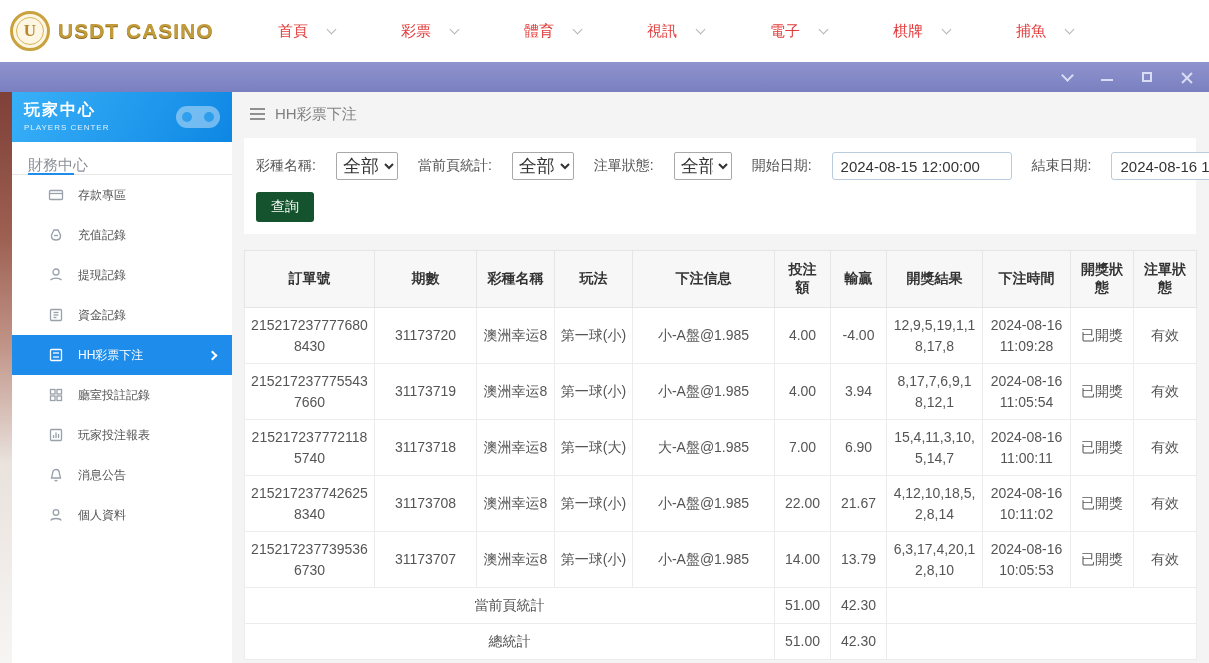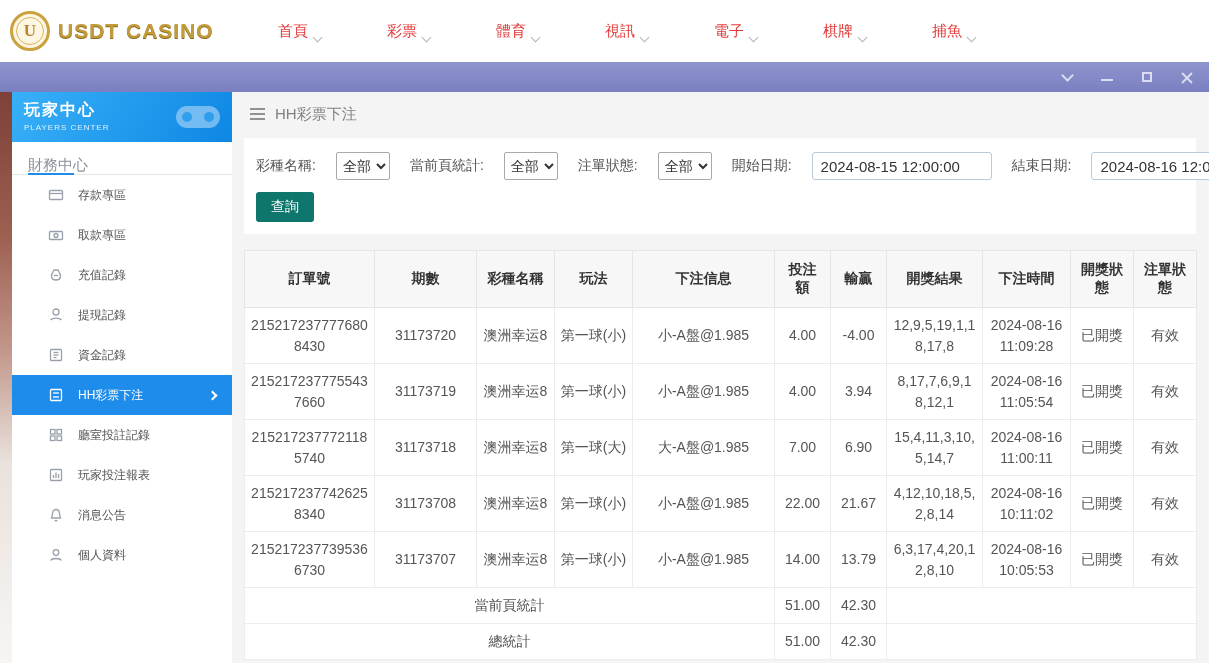--- a/index.html
+++ b/index.html
@@ -9,21 +9,21 @@
   .topbar { height:62px; background:#fff; display:flex; align-items:center; }
   .brand { display:flex; align-items:center; gap:8px; margin-left:10px; width:250px; }
   .logo-circle { width:40px; height:40px; border:3px solid #c9a23f; border-radius:50%;
     display:flex; align-items:center; justify-content:center; background:#fdf6e3; position:relative; }
   .logo-circle .inner { width:28px; height:28px; border:1px solid #d8b45a; border-radius:50%;
     display:flex; align-items:center; justify-content:center; color:#b8862f; font-weight:bold;
     font-family:"Liberation Serif",serif; font-size:17px; }
   .brand-text { font-size:21px; font-weight:bold; color:#c29b3a; letter-spacing:1px;
     text-shadow:0 1px 0 #8a6a20; font-family:"Liberation Sans",sans-serif; }
   .topnav { display:flex; align-items:center; gap:66px; margin-left:18px; }
-  .nav-item { display:flex; align-items:flex-end; gap:6px; cursor:pointer; }
+  .nav-item { display:flex; align-items:center; gap:20px; cursor:pointer; }
   .nav-item .lbl { color:#e23b3b; font-size:15px; }
   .chev { width:7px; height:7px; border-right:1.5px solid #b5b5b5; border-bottom:1.5px solid #b5b5b5;
     transform:rotate(45deg); margin-top:-4px; display:inline-block; }
 
   
   .titlebar { height:30px; background:linear-gradient(180deg,#8f94cf,#7a7fc0);
     display:flex; align-items:center; justify-content:flex-end; padding-right:14px; gap:24px; }
   .tb-btn { display:inline-flex; align-items:center; justify-content:center; width:16px; height:16px; cursor:pointer; }
   .tb-chevron { width:9px; height:9px; border-right:2px solid #d9dcf2; border-bottom:2px solid #d9dcf2;
     transform:rotate(45deg); margin-top:-4px; }
@@ -59,26 +59,26 @@
   
   .main { flex:1; display:flex; flex-direction:column; background:#f4f4f4; overflow:hidden; }
   .breadcrumb { height:44px; display:flex; align-items:center; gap:10px; padding-left:18px; color:#808080; font-size:15px; }
   .hamburger { width:15px; height:2px; background:#909090; position:relative; display:inline-block; }
   .hamburger::before,.hamburger::after { content:""; position:absolute; left:0; width:15px; height:2px; background:#909090; }
   .hamburger::before { top:-5px; } .hamburger::after { top:5px; }
 
   .filter-card { margin:2px 13px 0 12px; background:#fff; padding:14px 12px 12px; }
   .filter-row { display:flex; align-items:center; gap:20px; flex-wrap:nowrap; }
   .filter-row label { font-size:14px; color:#555; white-space:nowrap; }
-  .filter-row select { height:28px; border:1px solid #a9a9a9; border-radius:2px; font-size:14px;
+  .filter-row select { height:28px; border:1px solid #a9a9a9; border-radius:2px; font-size:18px;
     color:#333; background:#fff; padding:0 2px; font-family:"Liberation Sans",sans-serif; }
   .sel-lottery { width:122px; } .sel-draw { width:70px; } .sel-order { width:58px; }
   .filter-row input { height:28px; width:180px; border:1px solid #b9cbdd; border-radius:3px;
     font-size:15px; color:#333; padding:0 8px; font-family:"Liberation Sans",sans-serif; }
-  .query-btn { margin-top:12px; width:58px; height:30px; background:#0f766e; color:#fff; border:none;
+  .query-btn { margin-top:12px; width:58px; height:30px; background:#14532d; color:#fff; border:none;
     border-radius:3px; font-size:14px; cursor:pointer; font-family:"Liberation Sans",sans-serif; }
 
   .table-card { margin:16px 13px 0 12px; background:#fff; }
   table { width:100%; border-collapse:collapse; table-layout:fixed; }
   th { background:#f7f7f7; height:38px; font-size:14px; color:#333; font-weight:bold;
     border:1px solid #e5e5e5; padding:10px;margin-left:39px; }
   td { height:56px; text-align:center; font-size:14px; color:#555; border:1px solid #ececec;
     padding:3px 5px; line-height:1.5; }
   td.break { word-break:break-all; }
   tr.summary td { height:36px; }
@@ -155,27 +155,20 @@
     </div>
 
     <div class="sb-section">財務中心</div>
 
     <div class="sb-item">
       <svg width="16" height="16" viewBox="0 0 16 16">
           <rect class="icon-stroke" x="1.5" y="3.5" width="13" height="9" rx="1"></rect>
           <line class="icon-stroke" x1="1.5" y1="6.5" x2="14.5" y2="6.5"></line>
         </svg>
       <span>存款專區</span>
-    </div>
-    <div class="sb-item">
-      <svg width="16" height="16" viewBox="0 0 16 16">
-          <rect class="icon-stroke" x="1.5" y="4.5" width="13" height="8" rx="1"></rect>
-          <circle class="icon-stroke" cx="8" cy="8.5" r="2"></circle>
-        </svg>
-      <span>取款專區</span>
     </div>
     <div class="sb-item">
       <svg width="16" height="16" viewBox="0 0 16 16">
           <path class="icon-stroke" d="M6 3 L10 3 L11.5 6 C13 8 13.5 13 8 13 C2.5 13 3 8 4.5 6 Z"></path>
           <line class="icon-stroke" x1="6" y1="8.5" x2="10" y2="8.5"></line>
         </svg>
       <span>充值記錄</span>
     </div>
     <div class="sb-item">
       <svg width="16" height="16" viewBox="0 0 16 16">

